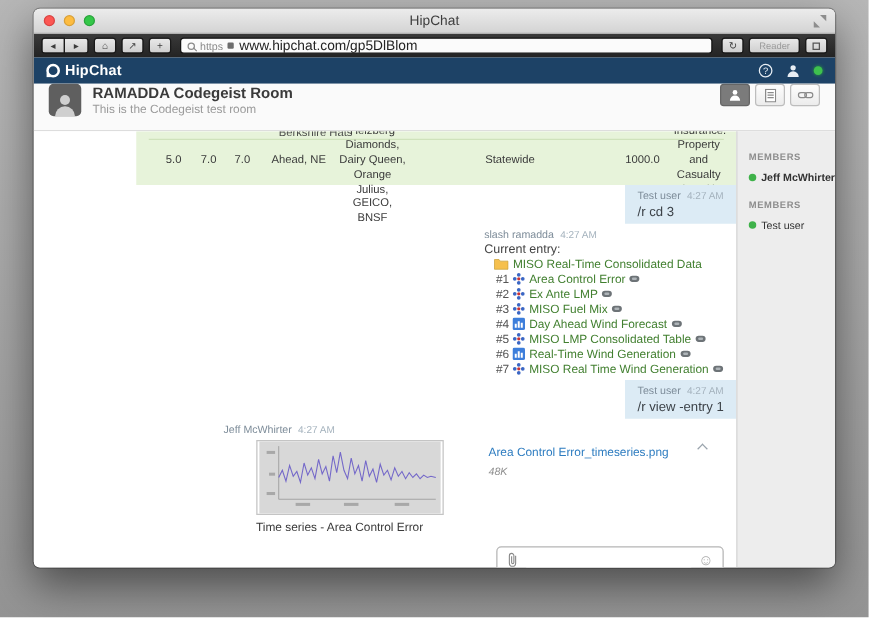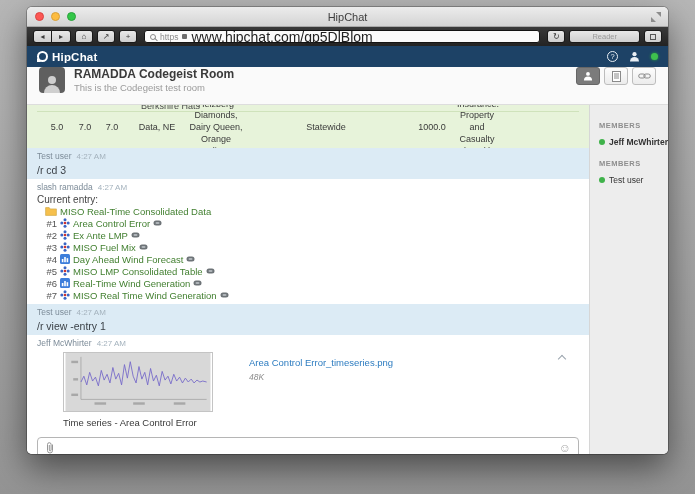--- a/index.html
+++ b/index.html
@@ -29,29 +29,29 @@
   
   .toolbar { height:19px; flex:0 0 19px; background:linear-gradient(#3a3a3a,#232323);
     display:flex; align-items:center; padding:0 6px; gap:4px; }
   .tbb { height:13px; background:linear-gradient(#e8e8e8,#cfcfcf); border:1px solid #1a1a1a;
     border-radius:3px; font-size:8px; color:#3c3c3c; line-height:11px; padding:0 5px;
     font-family:inherit; display:inline-flex; align-items:center; justify-content:center; }
   .seg { display:flex; }
   .seg .seg-l { border-radius:3px 0 0 3px; width:19px; }
   .seg .seg-r { border-radius:0 3px 3px 0; width:19px; border-left:none; }
   .tbb.sm { width:18px; }
-  .tbb.reader { color:#9a9a9a; font-size:7.5px; padding:0 22px; }
+  .tbb.reader { color:#9a9a9a; font-size:7.5px; padding:0 7px; }
   .urlfield { flex:1; height:13px; background:#fbfbfb; border:1px solid #141414; border-radius:3px;
     display:flex; align-items:center; padding:0 5px; gap:4px; margin:0 3px; }
   .mag { width:6px; height:6px; border:1px solid #8a8a8a; border-radius:50%; position:relative; flex:0 0 6px;}
   .mag::after { content:""; position:absolute; width:4px; height:1px; background:#8a8a8a;
     right:-3px; bottom:-1px; transform:rotate(45deg); }
   .scheme { font-size:8.5px; color:#8a8a8a; }
   .locksq { width:5px; height:5px; background:#6d6d6d; border-radius:1px; }
-  .urltext { font-size:14px; color:#222; white-space:nowrap; overflow:hidden; }
+  .urltext { font-size:11px; color:#222; white-space:nowrap; overflow:hidden; }
 
   
   .hcnav { height:21px; flex:0 0 21px; background:#1d4266; display:flex; align-items:center;
     padding:0 10px; }
   .brand { display:flex; align-items:center; gap:4px; }
   .brand-circle { width:11px; height:11px; border:2px solid #fff; border-radius:50%; position:relative; }
   .brand-circle::after { content:""; position:absolute; left:-2px; bottom:-2px; width:4px; height:4px;
     background:#fff; clip-path:polygon(0 100%,100% 100%,0 0); }
   .brand-text { color:#fff; font-weight:bold; font-size:11.5px; letter-spacing:.2px; }
   .hcnav-right { margin-left:auto; display:flex; align-items:center; gap:11px; }
@@ -68,21 +68,21 @@
   .room-meta { margin-left:9px; }
   .room-title { font-size:12px; font-weight:bold; color:#3a3a3a; }
   .room-sub { font-size:9.5px; color:#9a9a9a; margin-top:1px; }
   .rh-buttons { margin-left:auto; display:flex; gap:4px; }
   .rhb { width:24px; height:18px; border:1px solid #bdbdbd; border-radius:3px;
     background:linear-gradient(#fdfdfd,#ececec); display:inline-flex; align-items:center; justify-content:center; }
   .rhb.active { background:#7b7b7b; border-color:#666; }
 
   
   .content { flex:1; display:flex; min-height:0; }
-  .chat { flex:1; background:#fff; display:flex; flex-direction:column; overflow:hidden; min-width:0; }
+  .chat { flex:1; background:#fff; display:flex; flex-direction:column; overflow:hidden; min-width:0;align-items:flex-end; }
   .sidebar { flex:0 0 76px; background:#ededed; border-left:1px solid #d6d6d6; padding:16px 0 0 9px; }
   .sb-h { font-size:7.5px; font-weight:bold; color:#8e8e8e; letter-spacing:.5px; margin-bottom:7px; }
   .sb-item { display:flex; align-items:center; gap:4px; margin-bottom:12px; }
   .dot { width:6px; height:6px; border-radius:50%; background:#3fb24a; flex:0 0 6px; }
   .sb-name { font-size:8.5px; color:#333; white-space:nowrap; }
   .sb-name.bold { font-weight:bold; }
 
   
   .msg { padding:3px 10px; }
   .msg.green { background:#e7f3da; padding-top:0; }
@@ -219,21 +219,21 @@
       <div class="chat">
 
         <div class="msg green">
           <div class="partial">
               <span>Berkshire Hats</span>
             </div>
           <div class="trow">
             <div class="tcell">5.0</div>
             <div class="tcell">7.0</div>
             <div class="tcell">7.0</div>
-            <div class="tcell">Data, NE</div>
+            <div class="tcell">Ahead, NE</div>
             <div class="tcell">Acme Brick, flightSafety, Helzberg Diamonds,
 Dairy Queen, Orange Julius, GEICO, BNSF</div>
             <div class="tcell">Statewide</div>
             <div class="tcell">1000.0</div>
             <div class="tcell">Insurance: Property
 and Casualty (Stock)</div>
           </div>
         </div>
 
         <div class="msg blue">

